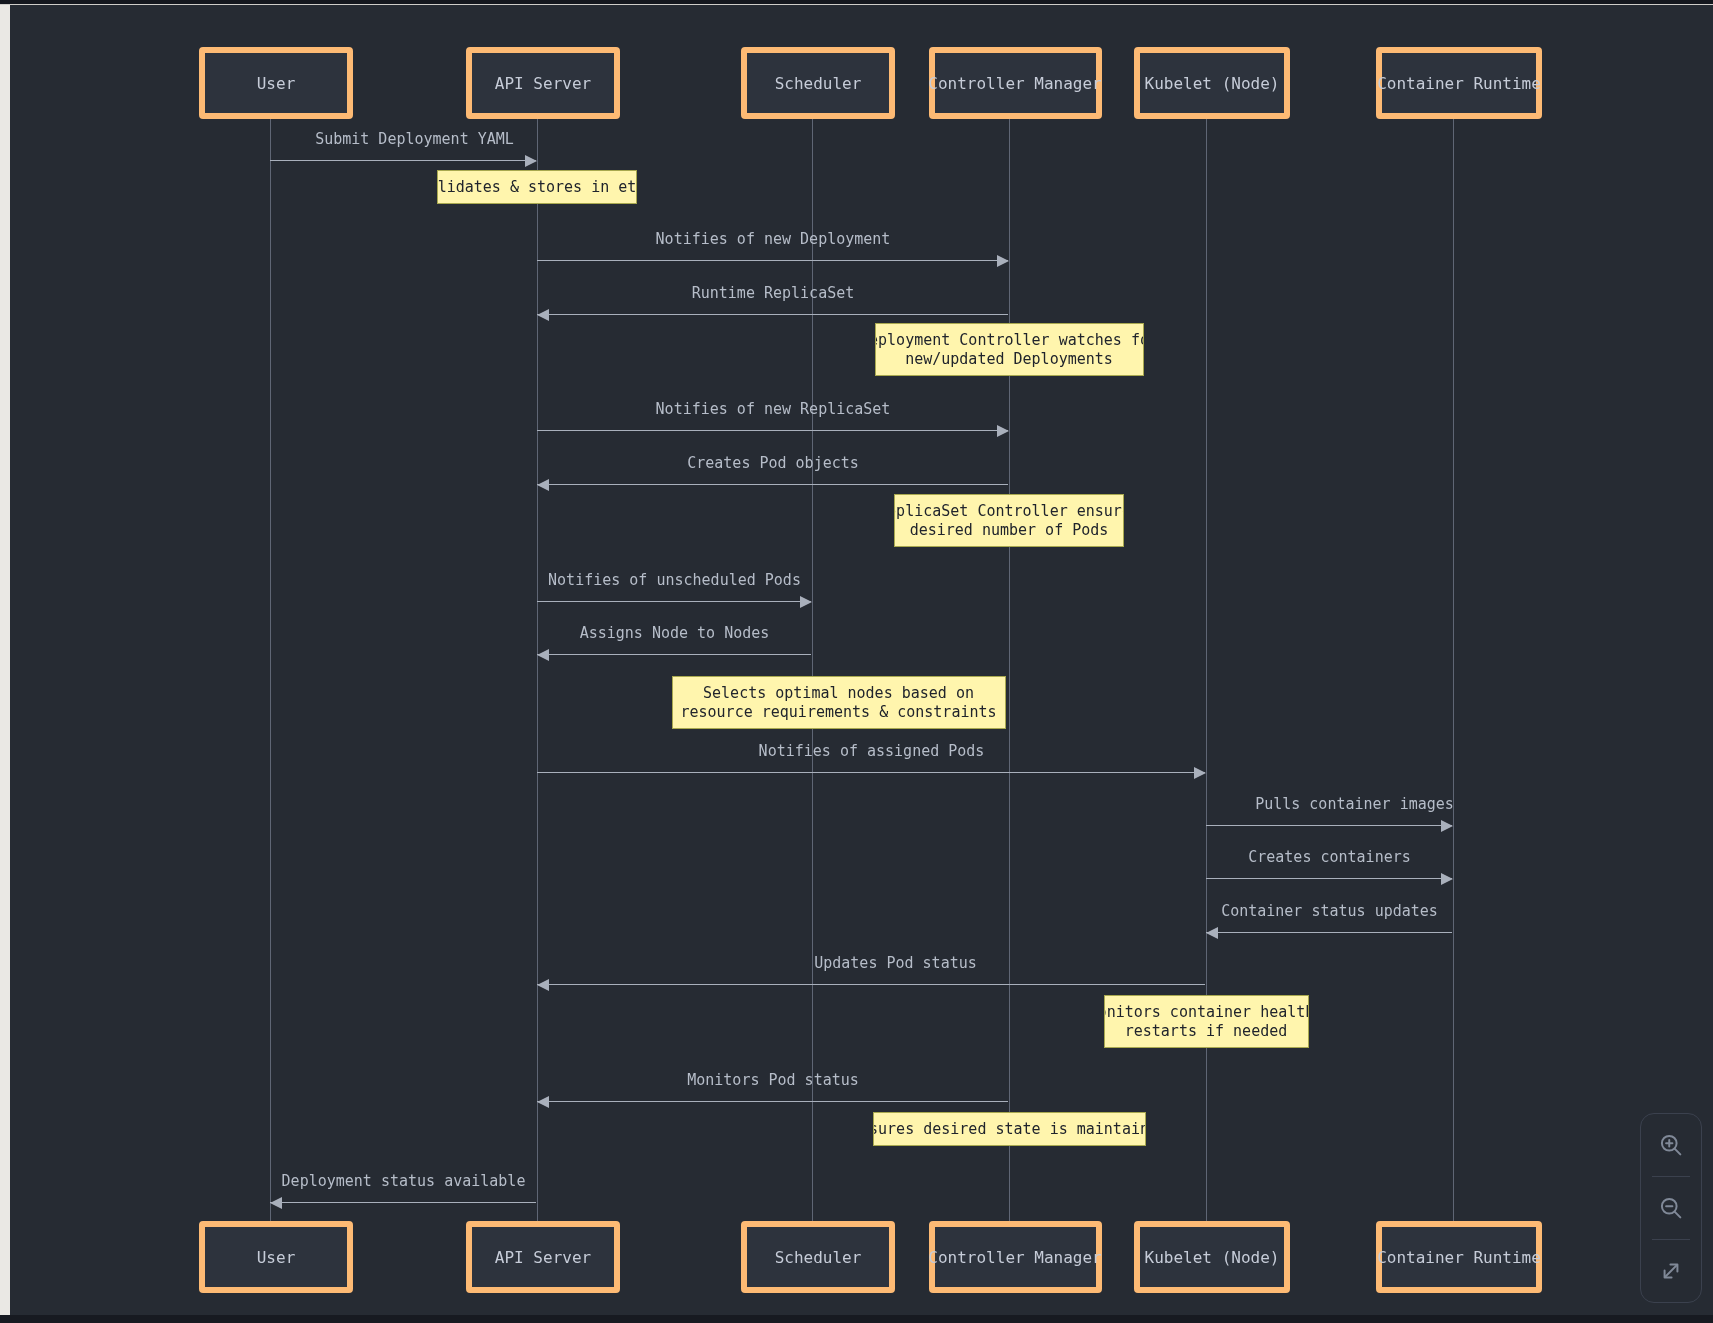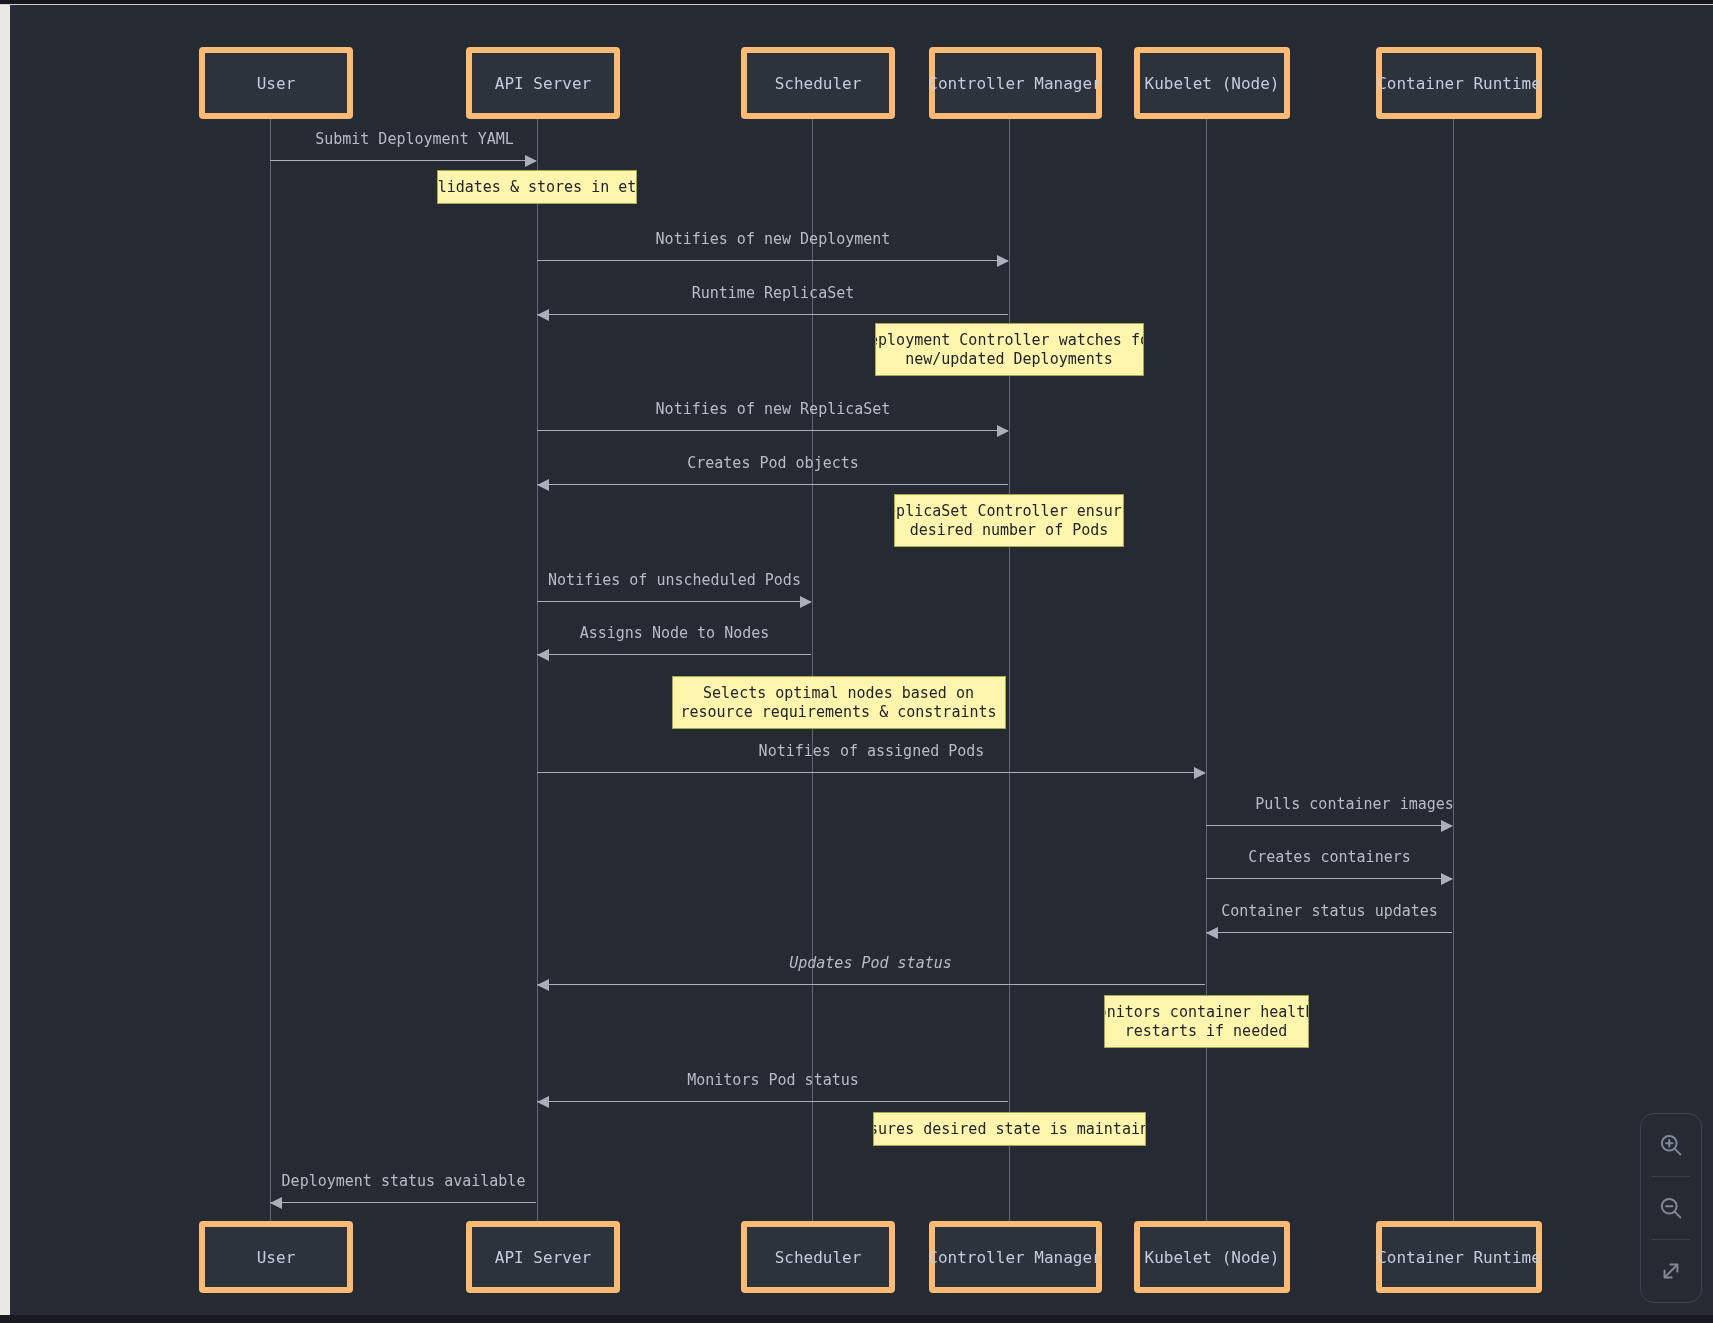--- a/index.html
+++ b/index.html
@@ -79,21 +79,21 @@
       <div class="arrow-head right" style="top: 767px; left: 1194px;"></div>
       <div class="msg-label" style="left: 1206px; width: 247px; top: 795px; margin-left: 25px;">Pulls container images</div>
       <div class="msg-line" style="left: 1206px; width: 246px; top: 825px;"></div>
       <div class="arrow-head right" style="top: 820px; left: 1441px;"></div>
       <div class="msg-label" style="left: 1206px; width: 247px; top: 848px;">Creates containers</div>
       <div class="msg-line" style="left: 1206px; width: 246px; top: 878px;"></div>
       <div class="arrow-head right" style="top: 873px; left: 1441px;"></div>
       <div class="msg-label" style="left: 1206px; width: 247px; top: 902px;">Container status updates</div>
       <div class="msg-line" style="left: 1206px; width: 246px; top: 932px;"></div>
       <div class="arrow-head left" style="top: 927px; left: 1206px;"></div>
-      <div class="msg-label" style="left: 536px; width: 669px; top: 954px; font-style: italic;">Updates Pod status</div>
+      <div class="msg-label" style="left: 561px; width: 669px; top: 954px;">Updates Pod status</div>
       <div class="msg-line" style="left: 537px; width: 668px; top: 984px;"></div>
       <div class="arrow-head left" style="top: 979px; left: 537px;"></div>
       <div class="msg-label" style="left: 537px; width: 472px; top: 1071px;">Monitors Pod status</div>
       <div class="msg-line" style="left: 537px; width: 471px; top: 1101px;"></div>
       <div class="arrow-head left" style="top: 1096px; left: 537px;"></div>
       <div class="msg-label" style="left: 270px; width: 267px; top: 1172px;">Deployment status available</div>
       <div class="msg-line" style="left: 270px; width: 266px; top: 1202px;"></div>
       <div class="arrow-head left" style="top: 1197px; left: 270px;"></div>
       <div class="note" style="left: 437px; top: 170px; width: 200px; height: 34px;">
         <div class="note-line">Validates &amp; stores in etcd</div>

